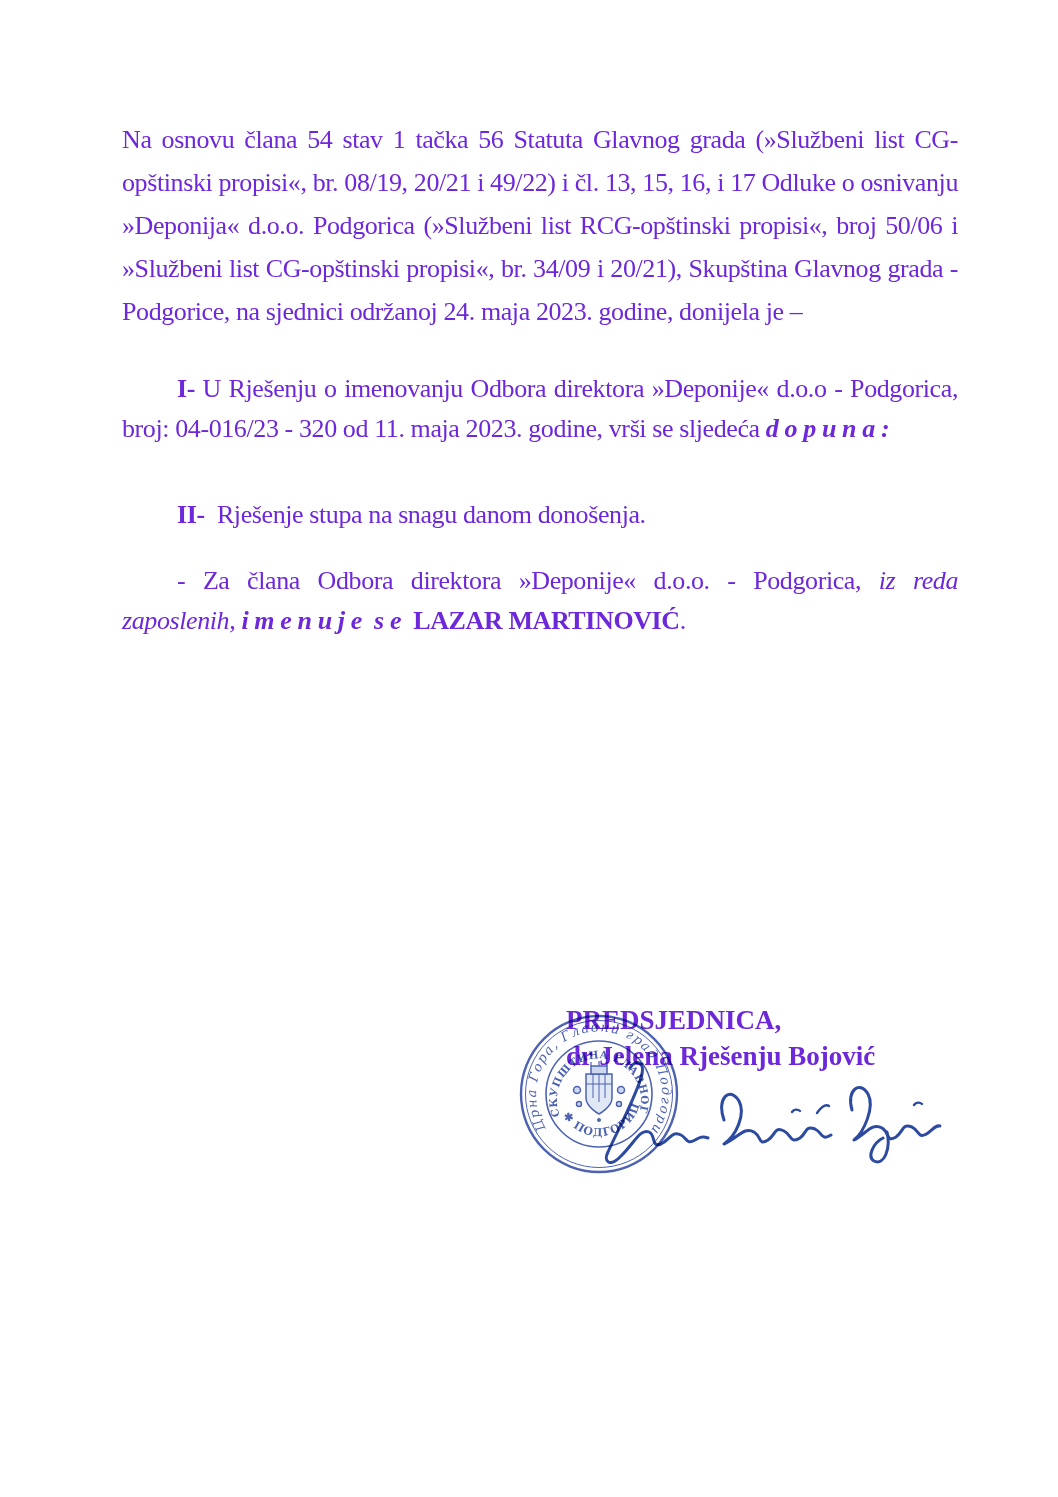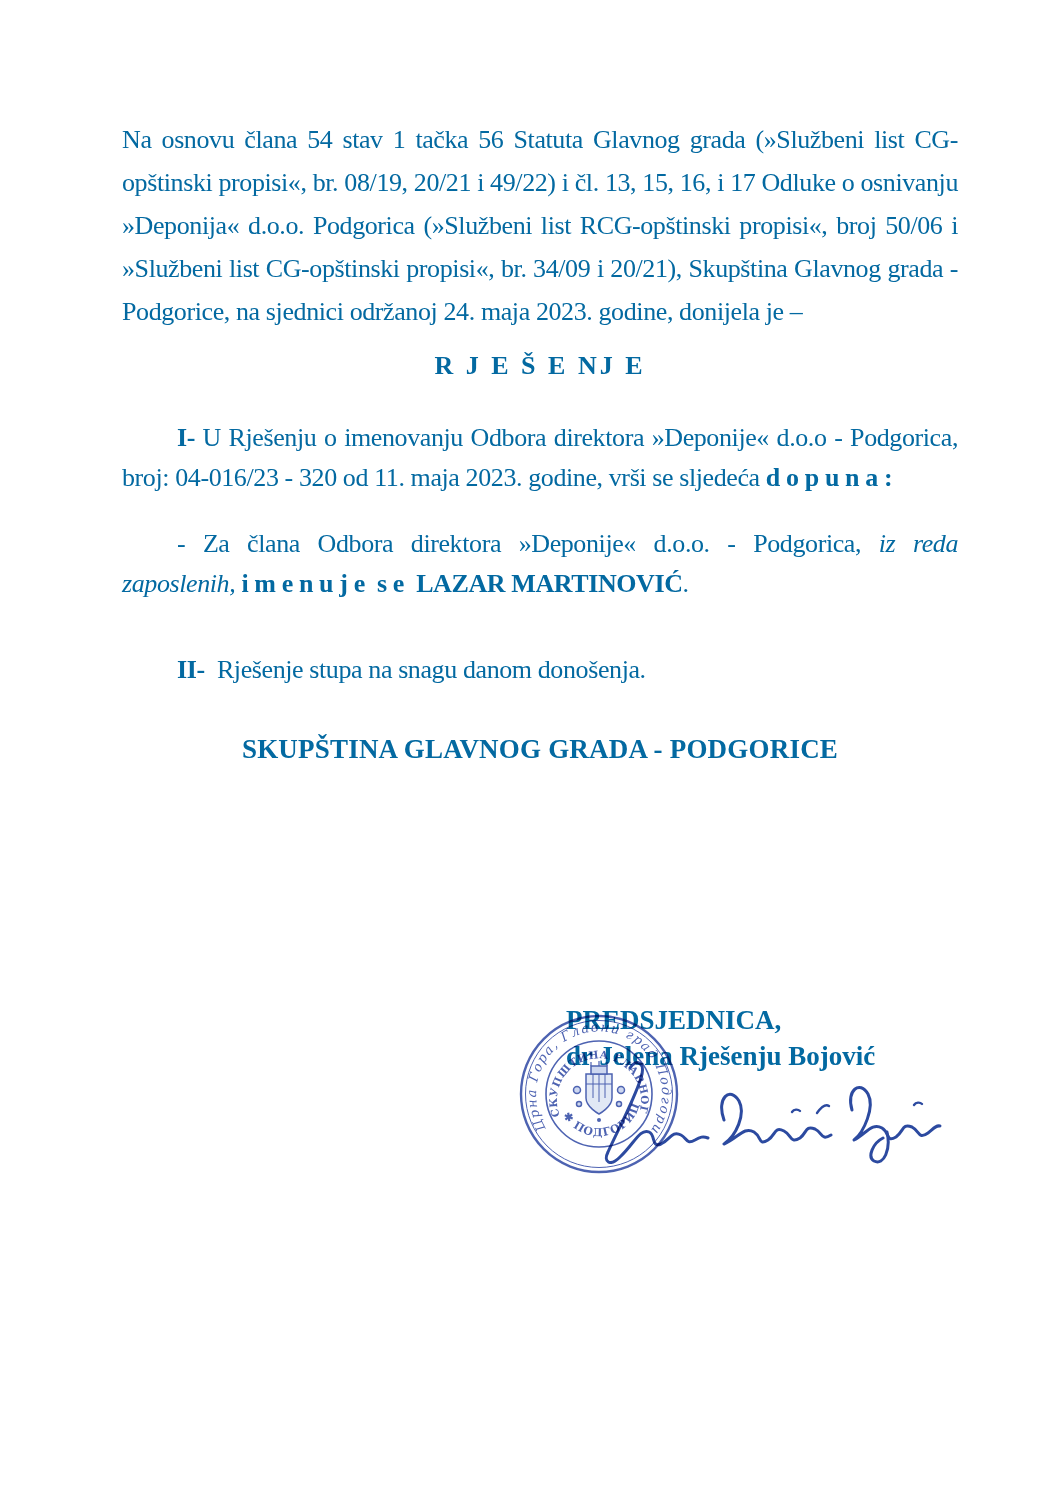--- a/index.html
+++ b/index.html
@@ -1,21 +1,21 @@
 <!DOCTYPE html>
 <html><head>
 <meta charset="utf-8">
 <style>
   html,body{margin:0;padding:0;background:#ffffff;}
   .doc{
     position:relative;
     width:1058px;height:1497px;
     background:#ffffff;
     font-family:"Liberation Serif","DejaVu Serif",serif;
-    color:#0369a1;
+    color:#6d28d9;
     overflow:hidden;
   }
   .content{
     position:absolute;
     left:122px;right:100px;top:118px;
   }
   .body-text{
     font-size:26px;
     letter-spacing:-0.4px;
     line-height:43px;
@@ -34,21 +34,21 @@
     text-align:center;
     font-weight:bold;
     font-size:26px;
     line-height:33px;
     margin-top:16px;
   }
   .title-sp{letter-spacing:3px;}
   .ws{white-space:pre-wrap;}
   b,.b{font-weight:bold;}
   i,.i{font-style:italic;}
-  .bi{font-weight:bold;}
+  .bi{font-weight:bold;font-style:italic;}
   .sec1{margin-top:36px;}
   .appoint{margin-top:26px;}
   .sec2{margin-top:46px;}
   .ref-block{margin-top:46px;font-size:26px;line-height:40px;letter-spacing:-0.4px;}
   .issuer{
     margin-top:44px;
     text-align:center;
     font-weight:bold;
     font-size:27px;
     letter-spacing:0.2px;
@@ -81,31 +81,29 @@
 </style>
 </head>
 <body>
 
 <div class="doc">
   <div class="content">
 
     <p class="body-text">Na osnovu člana 54 stav 1 tačka 56 Statuta Glavnog grada (»Službeni list CG-opštinski propisi«, br. 08/19, 20/21 i 49/22) i čl. 13, 15, 16, i 17 Odluke o osnivanju »Deponija« d.o.o. Podgorica (»Službeni list RCG-opštinski propisi«, broj 50/06 i »Službeni list CG-opštinski propisi«, br. 34/09 i 20/21), Skupština Glavnog grada - Podgorice, na sjednici održanoj 24. maja 2023. godine, donijela je –</p>
 
     <div class="title-block">
-      <div class="title-sp">R J E Š E NJ E</div>
     </div>
 
     <p class="para indent sec1"><span class="b">I-</span><span class="ws"> U Rješenju o imenovanju Odbora direktora »Deponije« d.o.o - Podgorica, broj: 04-016/23 - 320 od 11. maja 2023. godine, vrši se sljedeća </span><span class="bi ws">d o p u n a :</span></p>
 
+    <p class="para indent sec2"><span class="b">II-</span><span class="ws">  Rješenje stupa na snagu danom donošenja.</span></p>
+
     <p class="para indent appoint"><span class="ws">- Za člana Odbora direktora »Deponije« d.o.o. - Podgorica, </span><span class="i ws">iz reda zaposlenih, </span><span class="bi ws">i m e n u j e  s e  </span><span class="b">LAZAR MARTINOVIĆ</span><span>.</span></p>
 
-    <p class="para indent sec2"><span class="b">II-</span><span class="ws">  Rješenje stupa na snagu danom donošenja.</span></p>
 
-
-    <div class="issuer">SKUPŠTINA GLAVNOG GRADA - PODGORICE</div>
   </div>
 
   <div class="sign-block">
     <div>PREDSJEDNICA,</div>
     <div>dr Jelena Rješenju Bojović</div>
   </div>
 
   <svg class="stamp" viewBox="0 0 180 180" xmlns="http://www.w3.org/2000/svg">
     <g fill="none" stroke="#3e55ab">
       <circle cx="90" cy="90" r="78" stroke-width="2.4"></circle>

